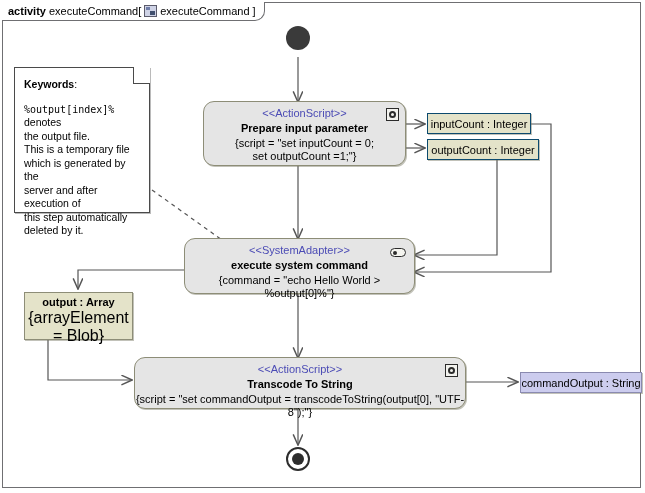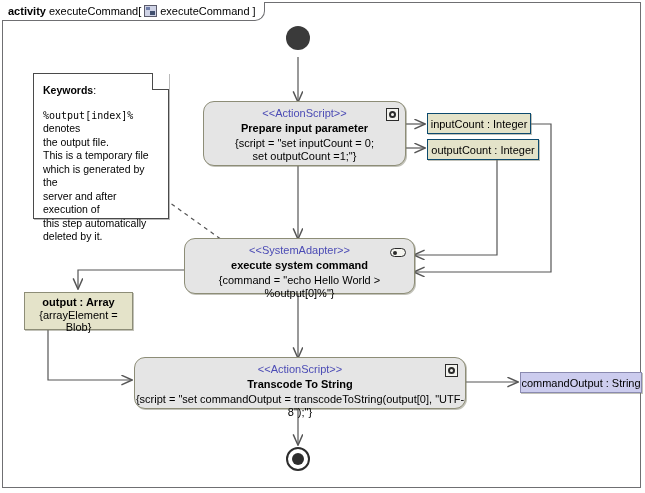--- a/index.html
+++ b/index.html
@@ -30,21 +30,21 @@
 
   
   .pin{position:absolute;box-sizing:border-box;background:#e4e3c9;border:1px solid #0c4a6e;
        box-shadow:1px 1px 0 rgba(120,120,100,.45);
        display:flex;align-items:center;justify-content:center;
        font-size:11px;font-weight:normal;color:#000;}
   .pin.lav{background:#ccccee;border-color:#8a8ab0;}
   .objnode{position:absolute;box-sizing:border-box;background:#e4e3c9;border:1px solid #8d8d77;
        box-shadow:1px 1px 0 rgba(120,120,100,.45);text-align:center;}
   .objnode .on-ttl{font-size:11px;font-weight:bold;margin-top:3px;}
-  .objnode .on-sub{font-size:11px;margin-top:1px;}
+  .objnode .on-sub{font-size:16px;margin-top:1px;}
 
   
   .badge-script{position:absolute;width:13px;height:13px;border:1px solid #2b2b2b;background:#f2f2ee;
        box-sizing:border-box;}
   .badge-script::before{content:"";position:absolute;left:2px;top:2px;width:7px;height:7px;
        border:2px solid #2b2b2b;border-radius:50%;box-sizing:border-box;}
   .badge-adapter{position:absolute;width:16px;height:9px;border:1px solid #2b2b2b;border-radius:5px;
        background:#f4f4ef;box-sizing:border-box;}
   .badge-adapter::before{content:"";position:absolute;left:2px;top:1.5px;width:4px;height:4px;
        border-radius:50%;background:#2b2b2b;}
@@ -113,21 +113,21 @@
       <path d="M466,382 L517,382" marker-end="url(#ah)"></path>
 
       <path d="M298,409 L298,444" marker-end="url(#ah)"></path>
 
       <path d="M152,190 L222,240" stroke-dasharray="4,4"></path>
     </g>
   </svg>
 
   <div class="init" style="left:286px;top:26px;"></div>
 
-  <div class="note" style="left:14px;top:73px;width:136px;height:146px;margin-left:19px;">
+  <div class="note" style="left:14px;top:67px;width:136px;height:146px;">
     <div class="fold"></div>
     <div class="note-inner">
       <div><b>Keywords</b><span>:</span></div>
       <div style="height:11px;"></div>
       <div><span class="mono">%output[index]%</span><span> denotes</span></div>
       <div>the output file.</div>
       <div>This is a temporary file</div>
       <div>which is generated by the</div>
       <div>server and after execution of</div>
       <div>this step automatically</div>
@@ -149,21 +149,21 @@
   <div class="pin lav" style="left:520px;top:372px;width:122px;height:21px;">commandOutput : String</div>
   <div class="pin" style="left:427px;top:139px;width:112px;height:21px;">outputCount : Integer</div>
 
   <div class="node" style="left:184px;top:238px;width:231px;height:56px;">
     <div class="badge-adapter" style="right:8px;top:9px;"></div>
     <div class="stereo">&lt;&lt;SystemAdapter&gt;&gt;</div>
     <div class="ttl">execute system command</div>
     <div class="body">{command = "echo Hello World &gt; %output[0]%"}</div>
   </div>
 
-  <div class="objnode" style="left:24px;top:292px;width:109px;height:38px;">
+  <div class="objnode" style="left:24px;top:292px;width:109px;height:48px;">
     <div class="on-ttl">output : Array</div>
     <div class="on-sub">{arrayElement = Blob}</div>
   </div>
 
   <div class="node" style="left:134px;top:357px;width:332px;height:52px;">
     <div class="badge-script" style="right:7px;top:6px;"></div>
     <div class="stereo">&lt;&lt;ActionScript&gt;&gt;</div>
     <div class="ttl">Transcode To String</div>
     <div class="body">{script = "set commandOutput = transcodeToString(output[0], "UTF-8");"}</div>
   </div>

